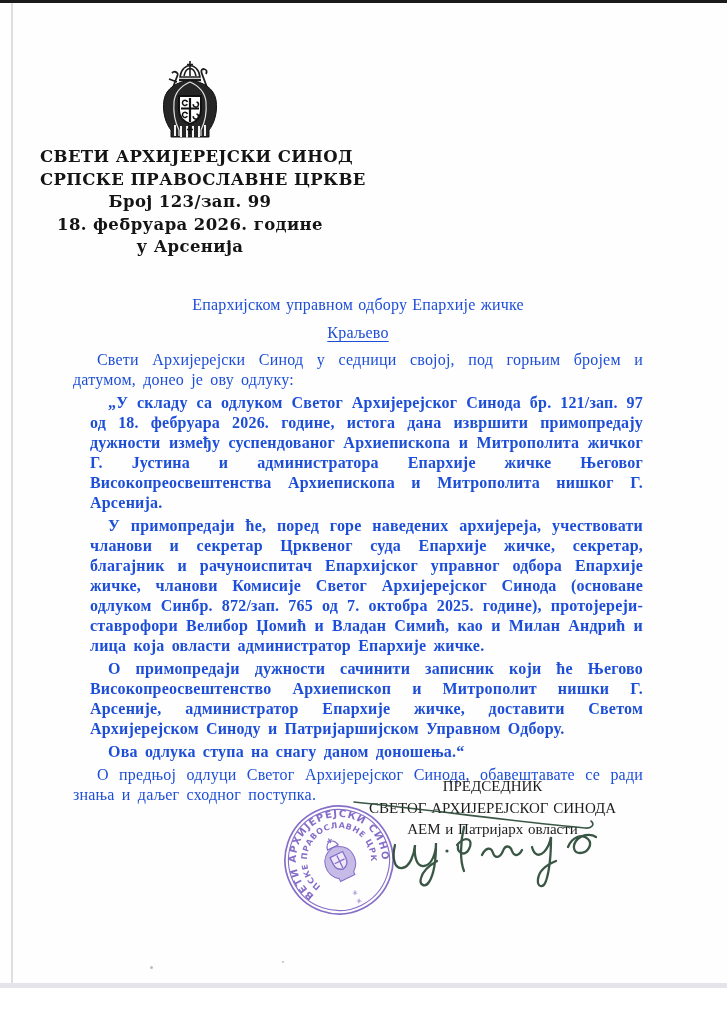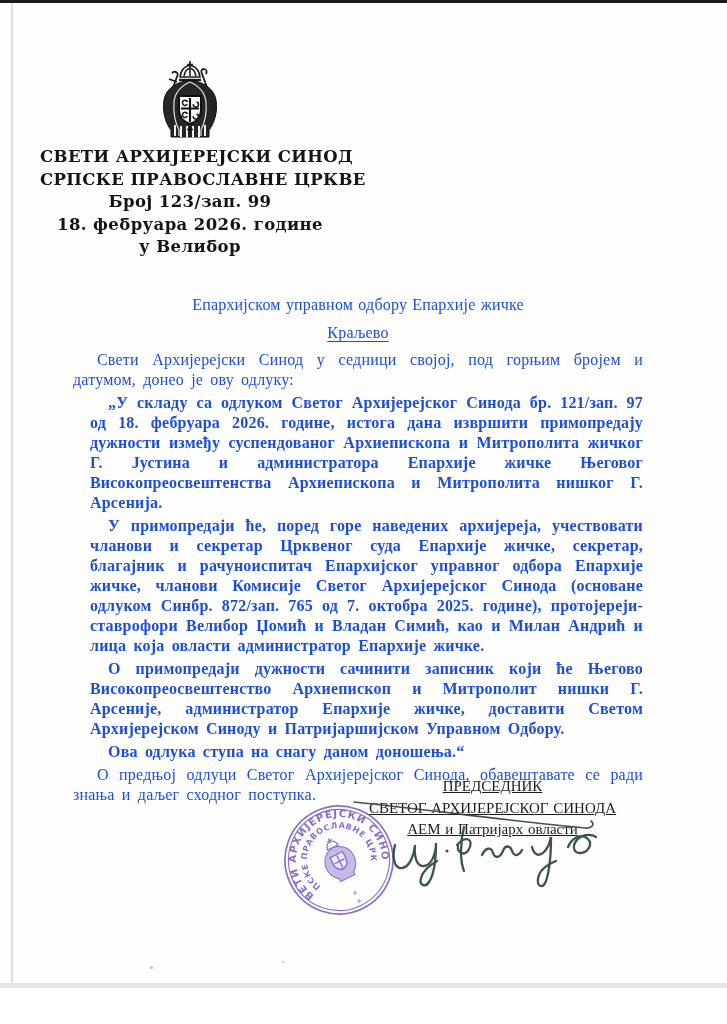--- a/index.html
+++ b/index.html
@@ -42,21 +42,20 @@
   .doc-body p{margin:3px;}
   p.intro{text-indent:24px;}
   p.quote{margin-left:20px;text-indent:18px;font-weight:bold;}
   p.closing{text-indent:24px;}
 
   
   .sig-block{
     position:absolute;left:345px;top:776px;width:295px;
     text-align:center;font-size:15px;line-height:21.5px;color:#1c1c1c;
     word-spacing:1px;
-    text-decoration:underline;
   }
   .sig-svg{position:absolute;left:340px;top:793px;width:280px;height:115px;}
   .stamp{position:absolute;left:281px;top:802px;width:116px;height:116px;opacity:0.9;}
 </style>
 </head>
 <body>
 
 <div class="page">
 
   <div class="edge-top"></div>
@@ -93,21 +92,21 @@
         <path d="M45.5,42 a2.6,2.6 0 1 1 -3.2,2.2"></path>
         <path d="M36.5,54 a2.6,2.6 0 1 0 -0.2,2.2"></path>
         <path d="M45.5,54 a2.6,2.6 0 1 1 -3.2,2.2"></path>
       </g>
       <path d="M39,66 V74 M36,69.5 H42" stroke="#111" stroke-width="1.6" fill="none"></path>
     </svg>
     <div class="lh-line">СВЕТИ АРХИЈЕРЕЈСКИ СИНОД</div>
     <div class="lh-line">СРПСКЕ ПРАВОСЛАВНЕ ЦРКВЕ</div>
     <div class="lh-line">Број 123/зап. 99</div>
     <div class="lh-line">18. фебруара 2026. године</div>
-    <div class="lh-line">у Велибор</div>
+    <div class="lh-line">у Арсенија</div>
   </div>
 
   <div class="doc-body">
     <div class="addr">Епархијском управном одбору Епархије жичке</div>
     <div class="city-row"><span>Краљево</span></div>
     <p class="intro">Свети Архијерејски Синод у седници својој, под горњим бројем и датумом, донео је ову одлуку:</p>
     <p class="quote">„У складу са одлуком Светог Архијерејског Синода бр. 121/зап. 97 од 18. фебруара 2026. године, истога дана извршити примопредају дужности између суспендованог Архиепископа и Митрополита жичког Г. Јустина и администратора Епархије жичке Његовог Високопреосвештенства Архиепископа и Митрополита нишког Г. Арсенија.</p>
     <p class="quote">У примопредаји ће, поред горе наведених архијереја, учествовати чланови и секретар Црквеног суда Епархије жичке, секретар, благајник и рачуноиспитач Епархијског управног одбора Епархије жичке, чланови Комисије Светог Архијерејског Синода (основане одлуком Синбр. 872/зап. 765 од 7. октобра 2025. године), протојереји-ставрофори Велибор Џомић и Владан Симић, као и Милан Андрић и лица која овласти администратор Епархије жичке.</p>
     <p class="quote">О примопредаји дужности сачинити записник који ће Његово Високопреосвештенство Архиепископ и Митрополит нишки Г. Арсеније, администратор Епархије жичке, доставити Светом Архијерејском Синоду и Патријаршијском Управном Одбору.</p>
     <p class="quote">Ова одлука ступа на снагу даном доношења.“</p>

